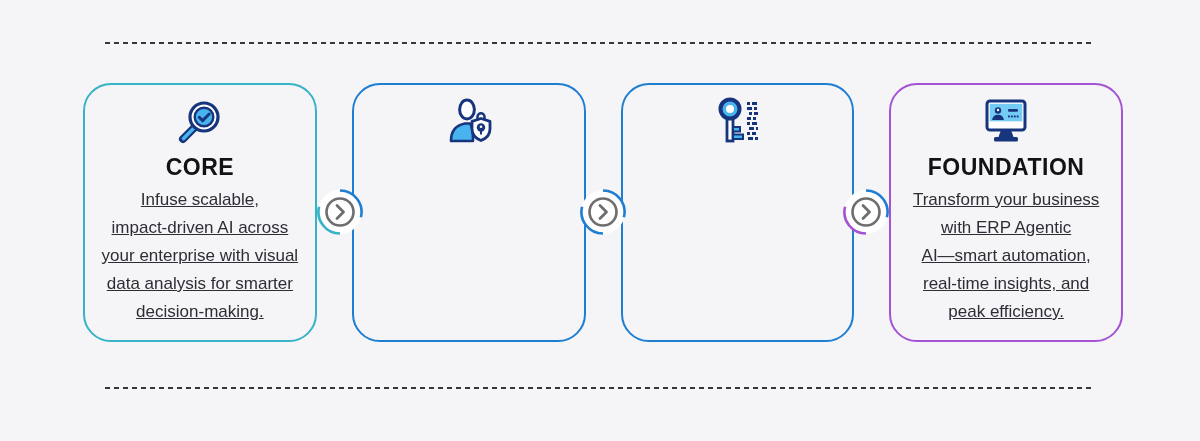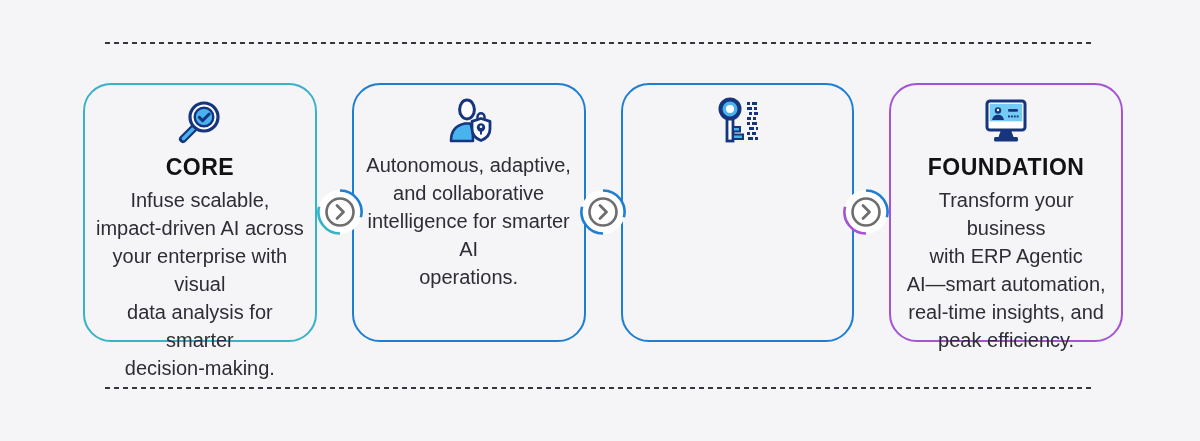--- a/index.html
+++ b/index.html
@@ -43,24 +43,25 @@
   }
   .card-title{
     margin:3px 0 5px 0;
     font-size:23px;
     font-weight:700;
     letter-spacing:0.5px;
     color:#121216;
   }
   .card-desc{
     margin:0;
-    font-size:20px;
+    font-size:17px;
     line-height:28px;
     color:#2d2d36;
     white-space:pre-line;
+    text-decoration:underline;
   }
   .connector{
     position:absolute;
     width:48px;height:48px;
     top:105px;
   }
   .connector.c0{left:233px;}
   .connector.c1{left:496px;}
   .connector.c2{left:759px;}
 </style>
@@ -96,24 +97,20 @@
         <svg width="52" height="52" viewBox="0 0 52 52">
           <path d="M8,45 Q8,30 22,27.5 L27,27.5 Q30,31 30,45 Z" fill="#49b3f0" stroke="#16357d" stroke-width="2.6" stroke-linejoin="round"></path>
           <ellipse cx="24" cy="13.5" rx="7.4" ry="9.4" fill="#ffffff" stroke="#16357d" stroke-width="3"></ellipse>
           <path d="M34.5,23.5 V20.8 A3.5,3.5 0 0 1 41.5,20.8 V23.5" fill="none" stroke="#16357d" stroke-width="2.5"></path>
           <path d="M38,22.5 L47,25.3 V33 Q47,41 38,44.5 Q29,41 29,33 V25.3 Z" fill="#ffffff" stroke="#16357d" stroke-width="2.8" stroke-linejoin="round"></path>
           <circle cx="38" cy="31.5" r="4.2" fill="#16357d"></circle>
           <rect x="37" y="33.5" width="2" height="5" fill="#16357d"></rect>
           <circle cx="38" cy="30.8" r="1.3" fill="#ffffff"></circle>
         </svg>
       </div>
-      <p class="card-desc">Autonomous, adaptive,
-and collaborative
-intelligence for smarter AI
-operations.</p>
     </section>
 
     <section class="card" style="border-color: rgb(30, 126, 210);">
       <div class="icon-wrap">
         <svg width="52" height="52" viewBox="0 0 52 52">
           <rect x="16" y="22" width="6" height="23" fill="#ffffff" stroke="#16357d" stroke-width="2.8"></rect>
           <rect x="22" y="31" width="7" height="4.5" fill="#49b3f0" stroke="#16357d" stroke-width="2"></rect>
           <rect x="22" y="38.5" width="10" height="4.5" fill="#49b3f0" stroke="#16357d" stroke-width="2"></rect>
           <circle cx="19" cy="13" r="9.5" fill="#49b3f0" stroke="#16357d" stroke-width="4"></circle>
           <circle cx="19" cy="13" r="4" fill="#ffffff"></circle>

